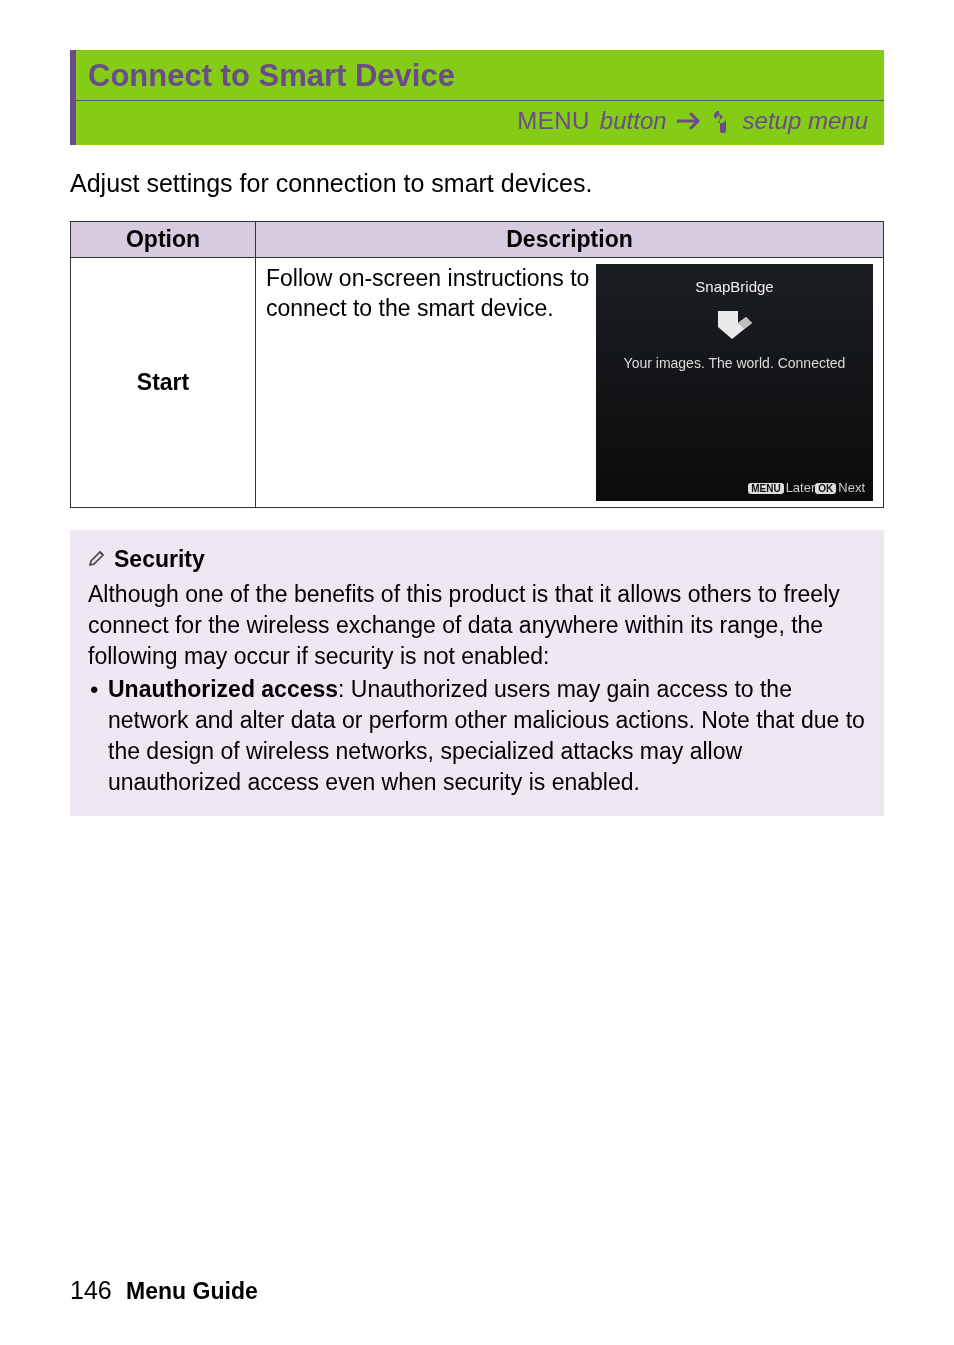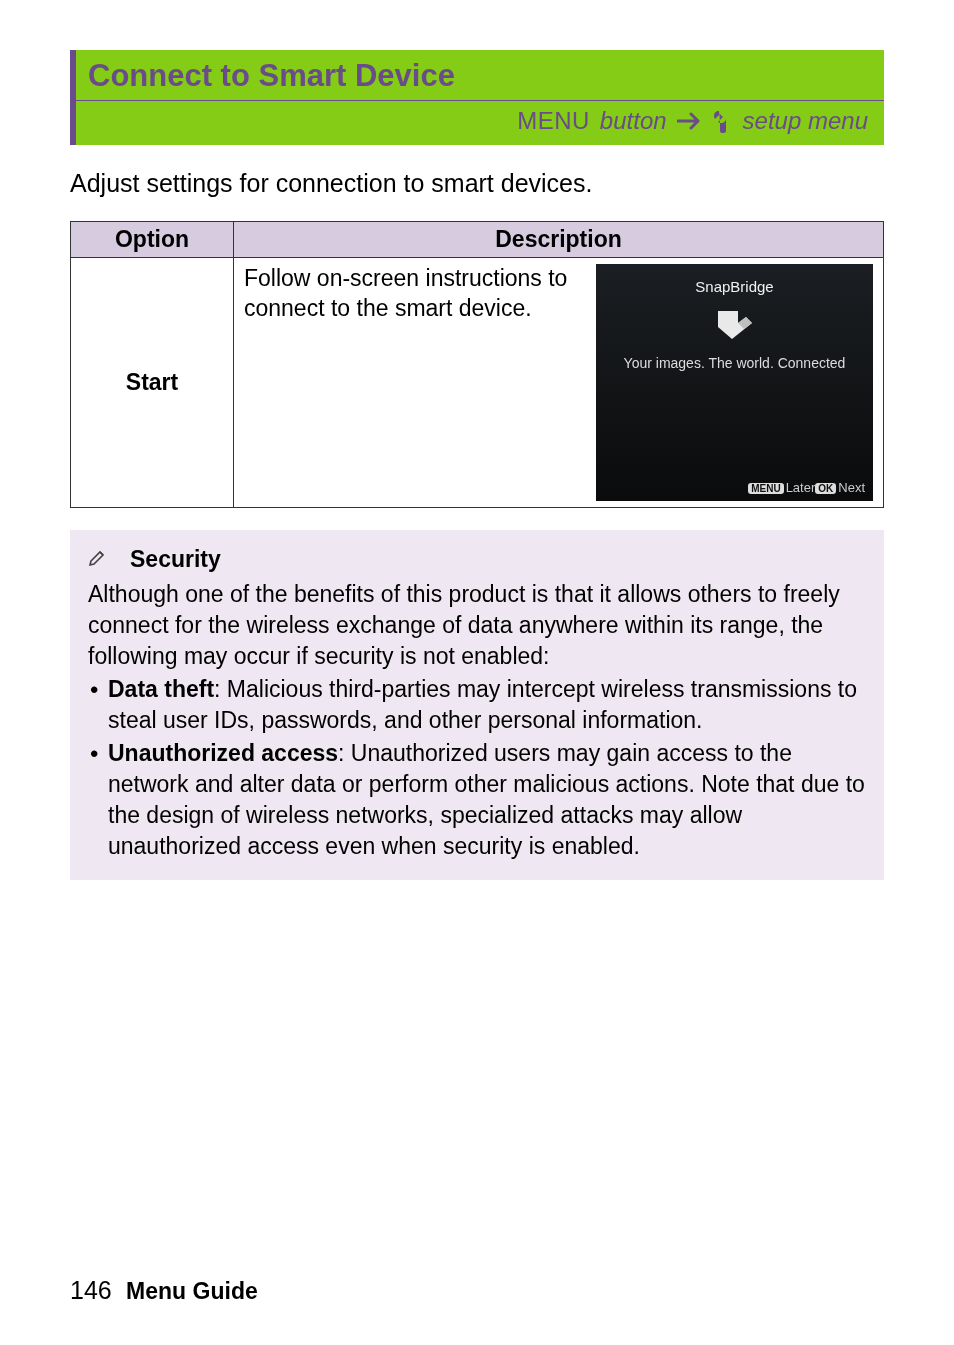--- a/index.html
+++ b/index.html
@@ -63,21 +63,21 @@
     text-align: center;
   }
   table.opts td {
     border: 1px solid #333;
     padding: 6px 10px;
     vertical-align: middle;
   }
   table.opts td.opt {
     text-align: center;
     font-weight: 700;
-    width: 163px;
+    width: 185px;
   }
   .row1-desc {
     display: flex;
     align-items: flex-start;
   }
   .row1-text { flex: 1; line-height: 1.3; }
 
   
   .device-shot {
     width: 277px;
@@ -130,21 +130,21 @@
     margin-top: 22px;
     padding: 14px 18px 18px 18px;
     font-size: 23px;
     line-height: 1.35;
   }
   .note-heading {
     font-weight: 700;
     margin-bottom: 4px;
     display: flex;
     align-items: center;
-    gap: 22px;
+    gap: 6px;
   }
   .note-heading-icon {
     display:inline-block;
   }
   .note-box ul {
     list-style: none;
     padding-left: 0;
     margin-top: 2px;
   }
   .note-box li {
@@ -234,23 +234,20 @@
       <svg width="20" height="20" viewBox="0 0 20 20">
         <path d="M3 14 L12 5 L15 8 L6 17 L2 18 Z" fill="none" stroke="#444" stroke-width="1.6"></path>
         <path d="M12 5 L15 8" stroke="#444" stroke-width="1.6"></path>
       </svg>
     </span>
     <span>Security</span>
   </div>
   <p>Although one of the benefits of this product is that it allows others to freely connect for the wireless exchange of data anywhere within its range, the following may occur if security is not enabled:</p>
   <ul>
     <li>
-      <span class="bold">Data theft</span><span>: Malicious third-parties may intercept wireless transmissions to steal user IDs, passwords, and other personal information.</span>
-    </li>
-    <li>
       <span class="bold">Unauthorized access</span><span>: Unauthorized users may gain access to the network and alter data or perform other malicious actions.  Note that due to the design of wireless networks, specialized attacks may allow unauthorized access even when security is enabled.</span>
     </li>
   </ul>
 </div>
 
 <div class="footer">
   <span class="pn">146</span>
   <span class="doc">Menu Guide</span>
 </div>
 

